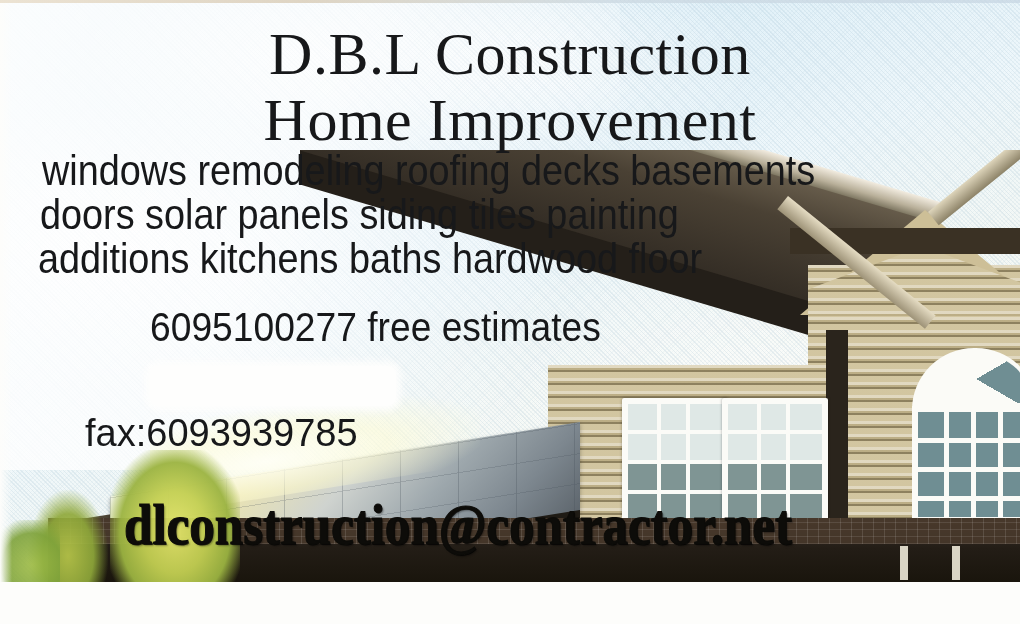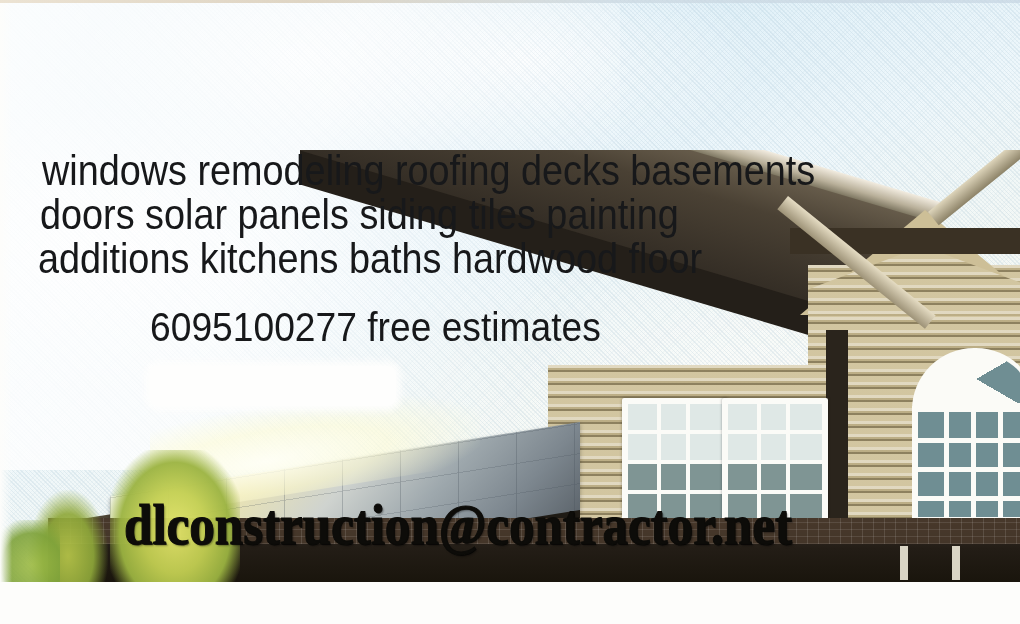--- a/index.html
+++ b/index.html
@@ -324,25 +324,30 @@
 
     <div class="layer" id="tree1"></div>
     <div class="layer" id="tree2"></div>
     <div class="layer" id="tree3"></div>
   </div>
 
   <div class="layer" id="bottom-margin"></div>
   <div class="layer" id="left-margin"></div>
   <div class="layer" id="top-hairline"></div>
 
+  <div id="title-block">
+    <div class="title-line" id="title1">D.B.L Construction</div>
+    <div class="title-line" id="title2">Home Improvement</div>
+  </div>
 
   <div class="svc" id="svc1">windows  remodeling  roofing  decks  basements</div>
   <div class="svc" id="svc2">doors       solar panels   siding tiles  painting</div>
   <div class="svc" id="svc3">additions  kitchens    baths   hardwood floor</div>
 
   <div id="phone">6095100277  free estimates</div>
 
   <div id="whiteout"></div>
 
+  <div id="fax">fax:6093939785</div>
 
   <div id="email">dlconstruction@contractor.net</div>
 
 </div>
 
 </body></html>

